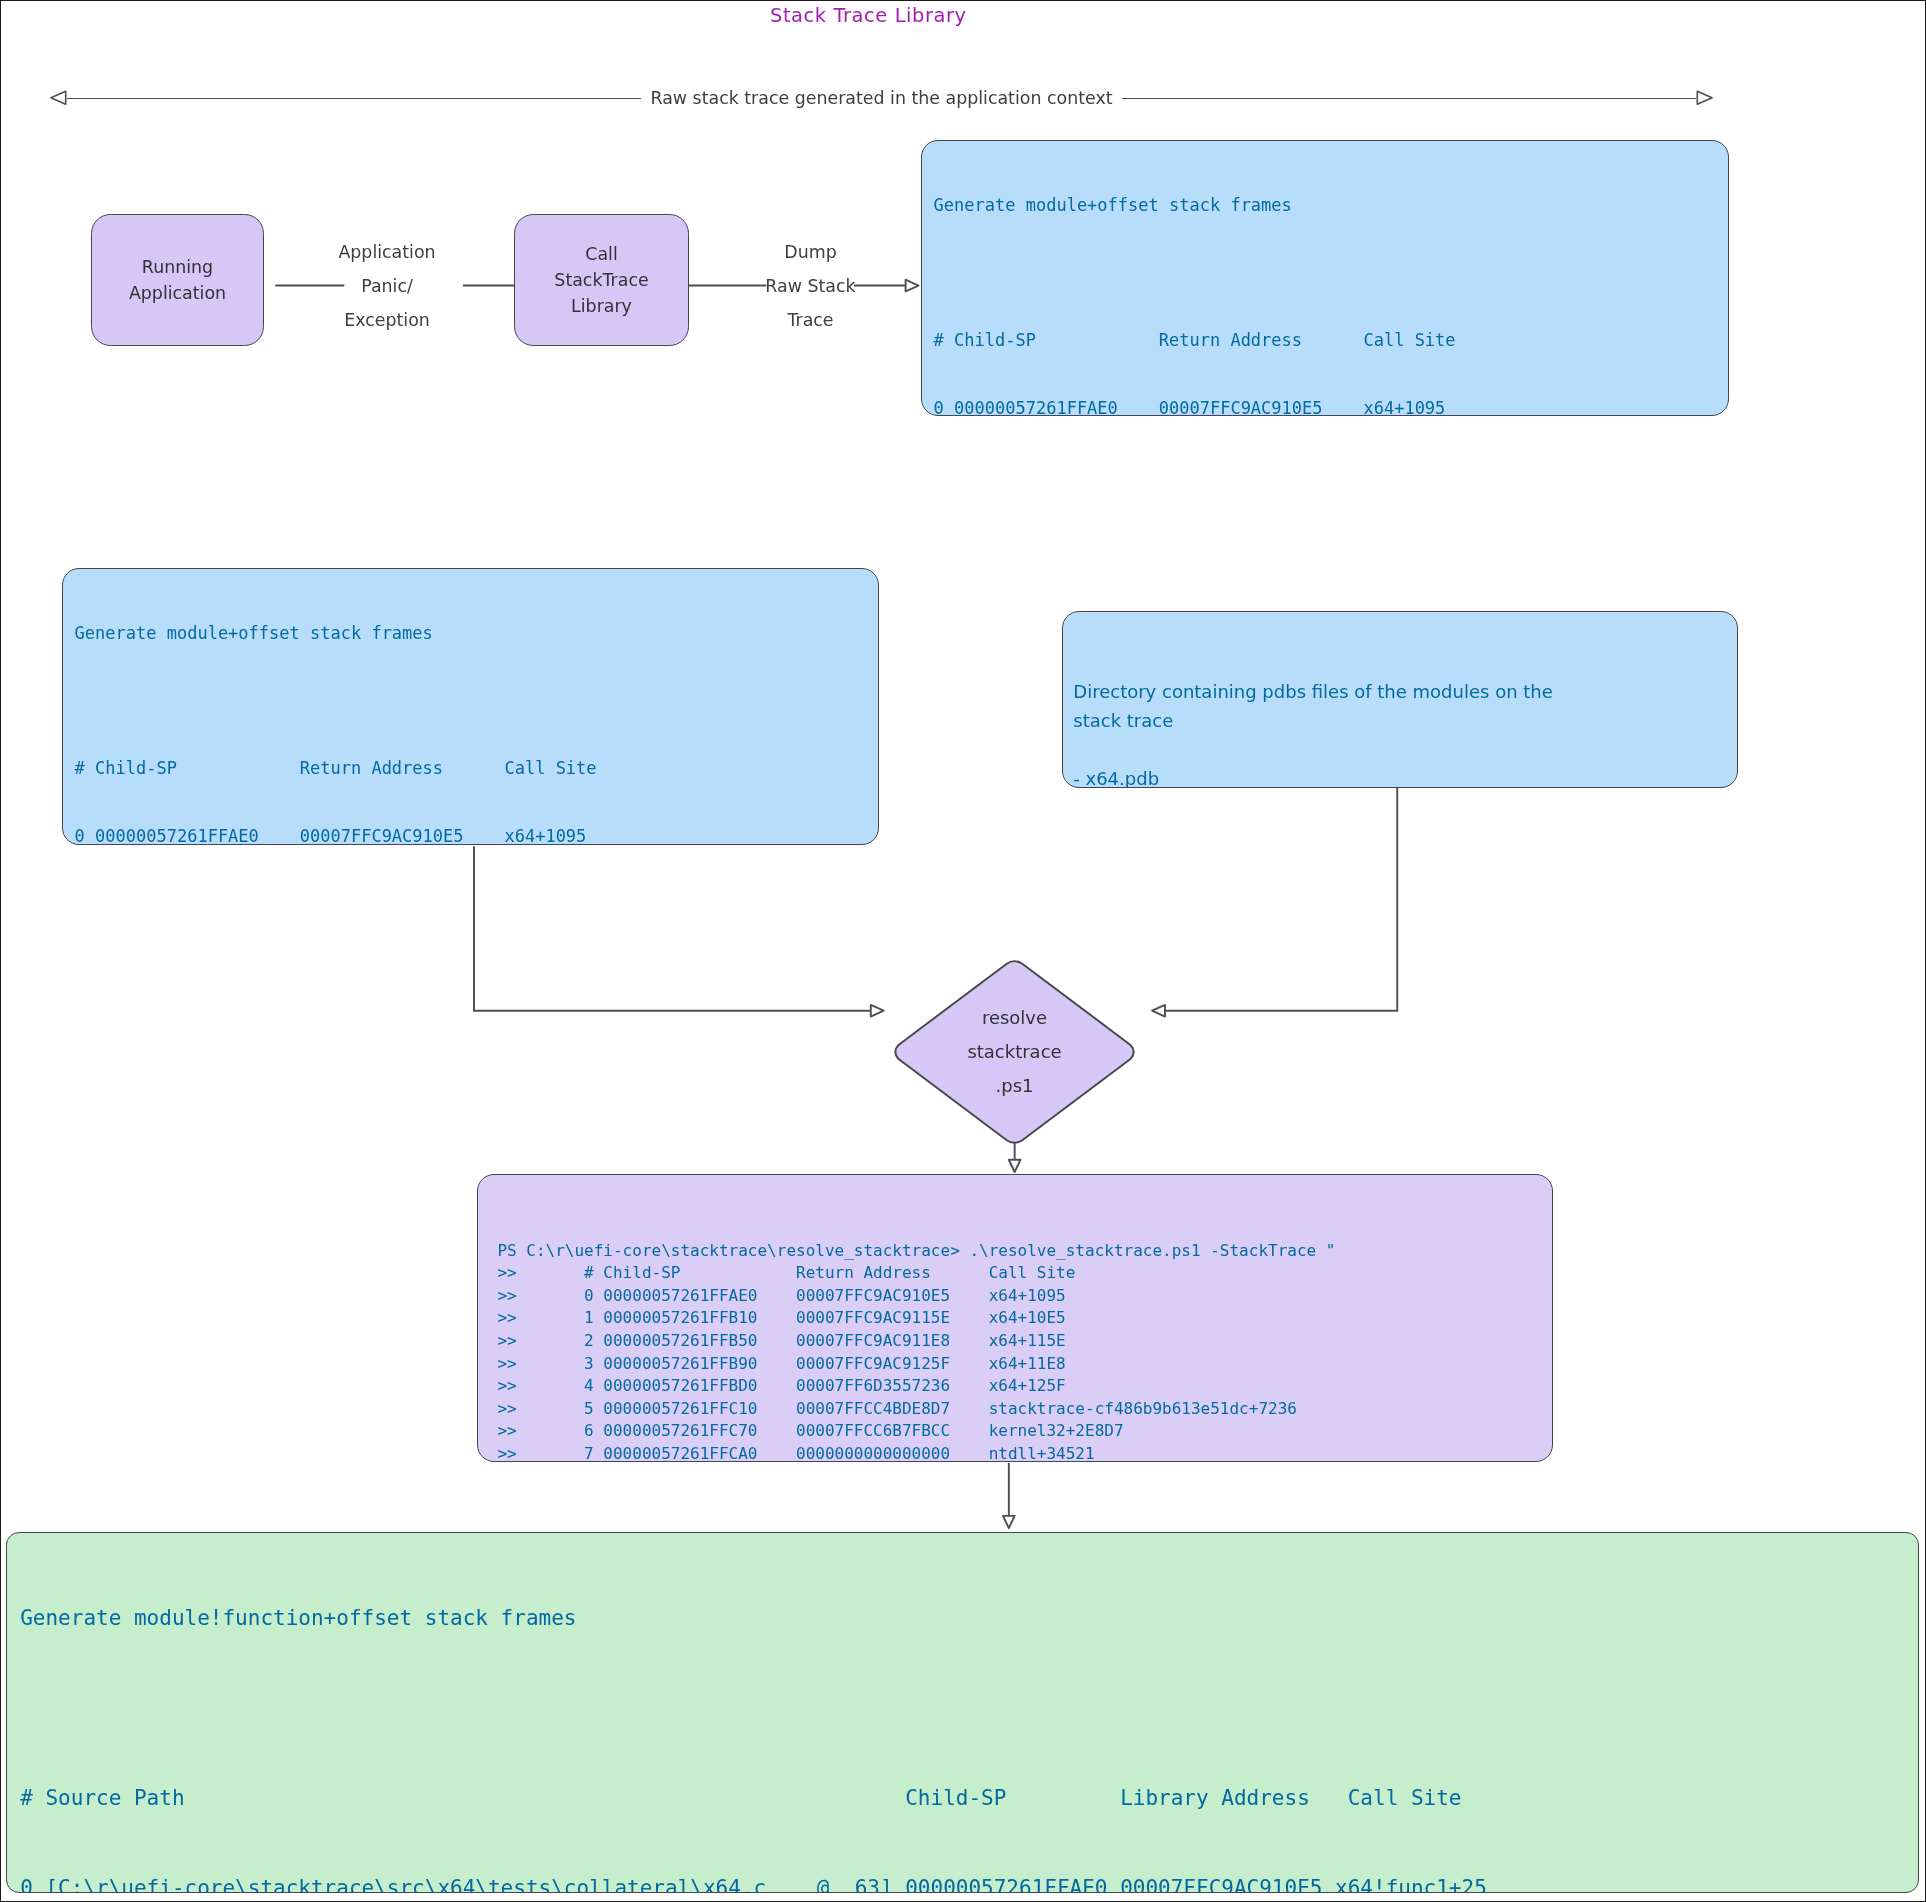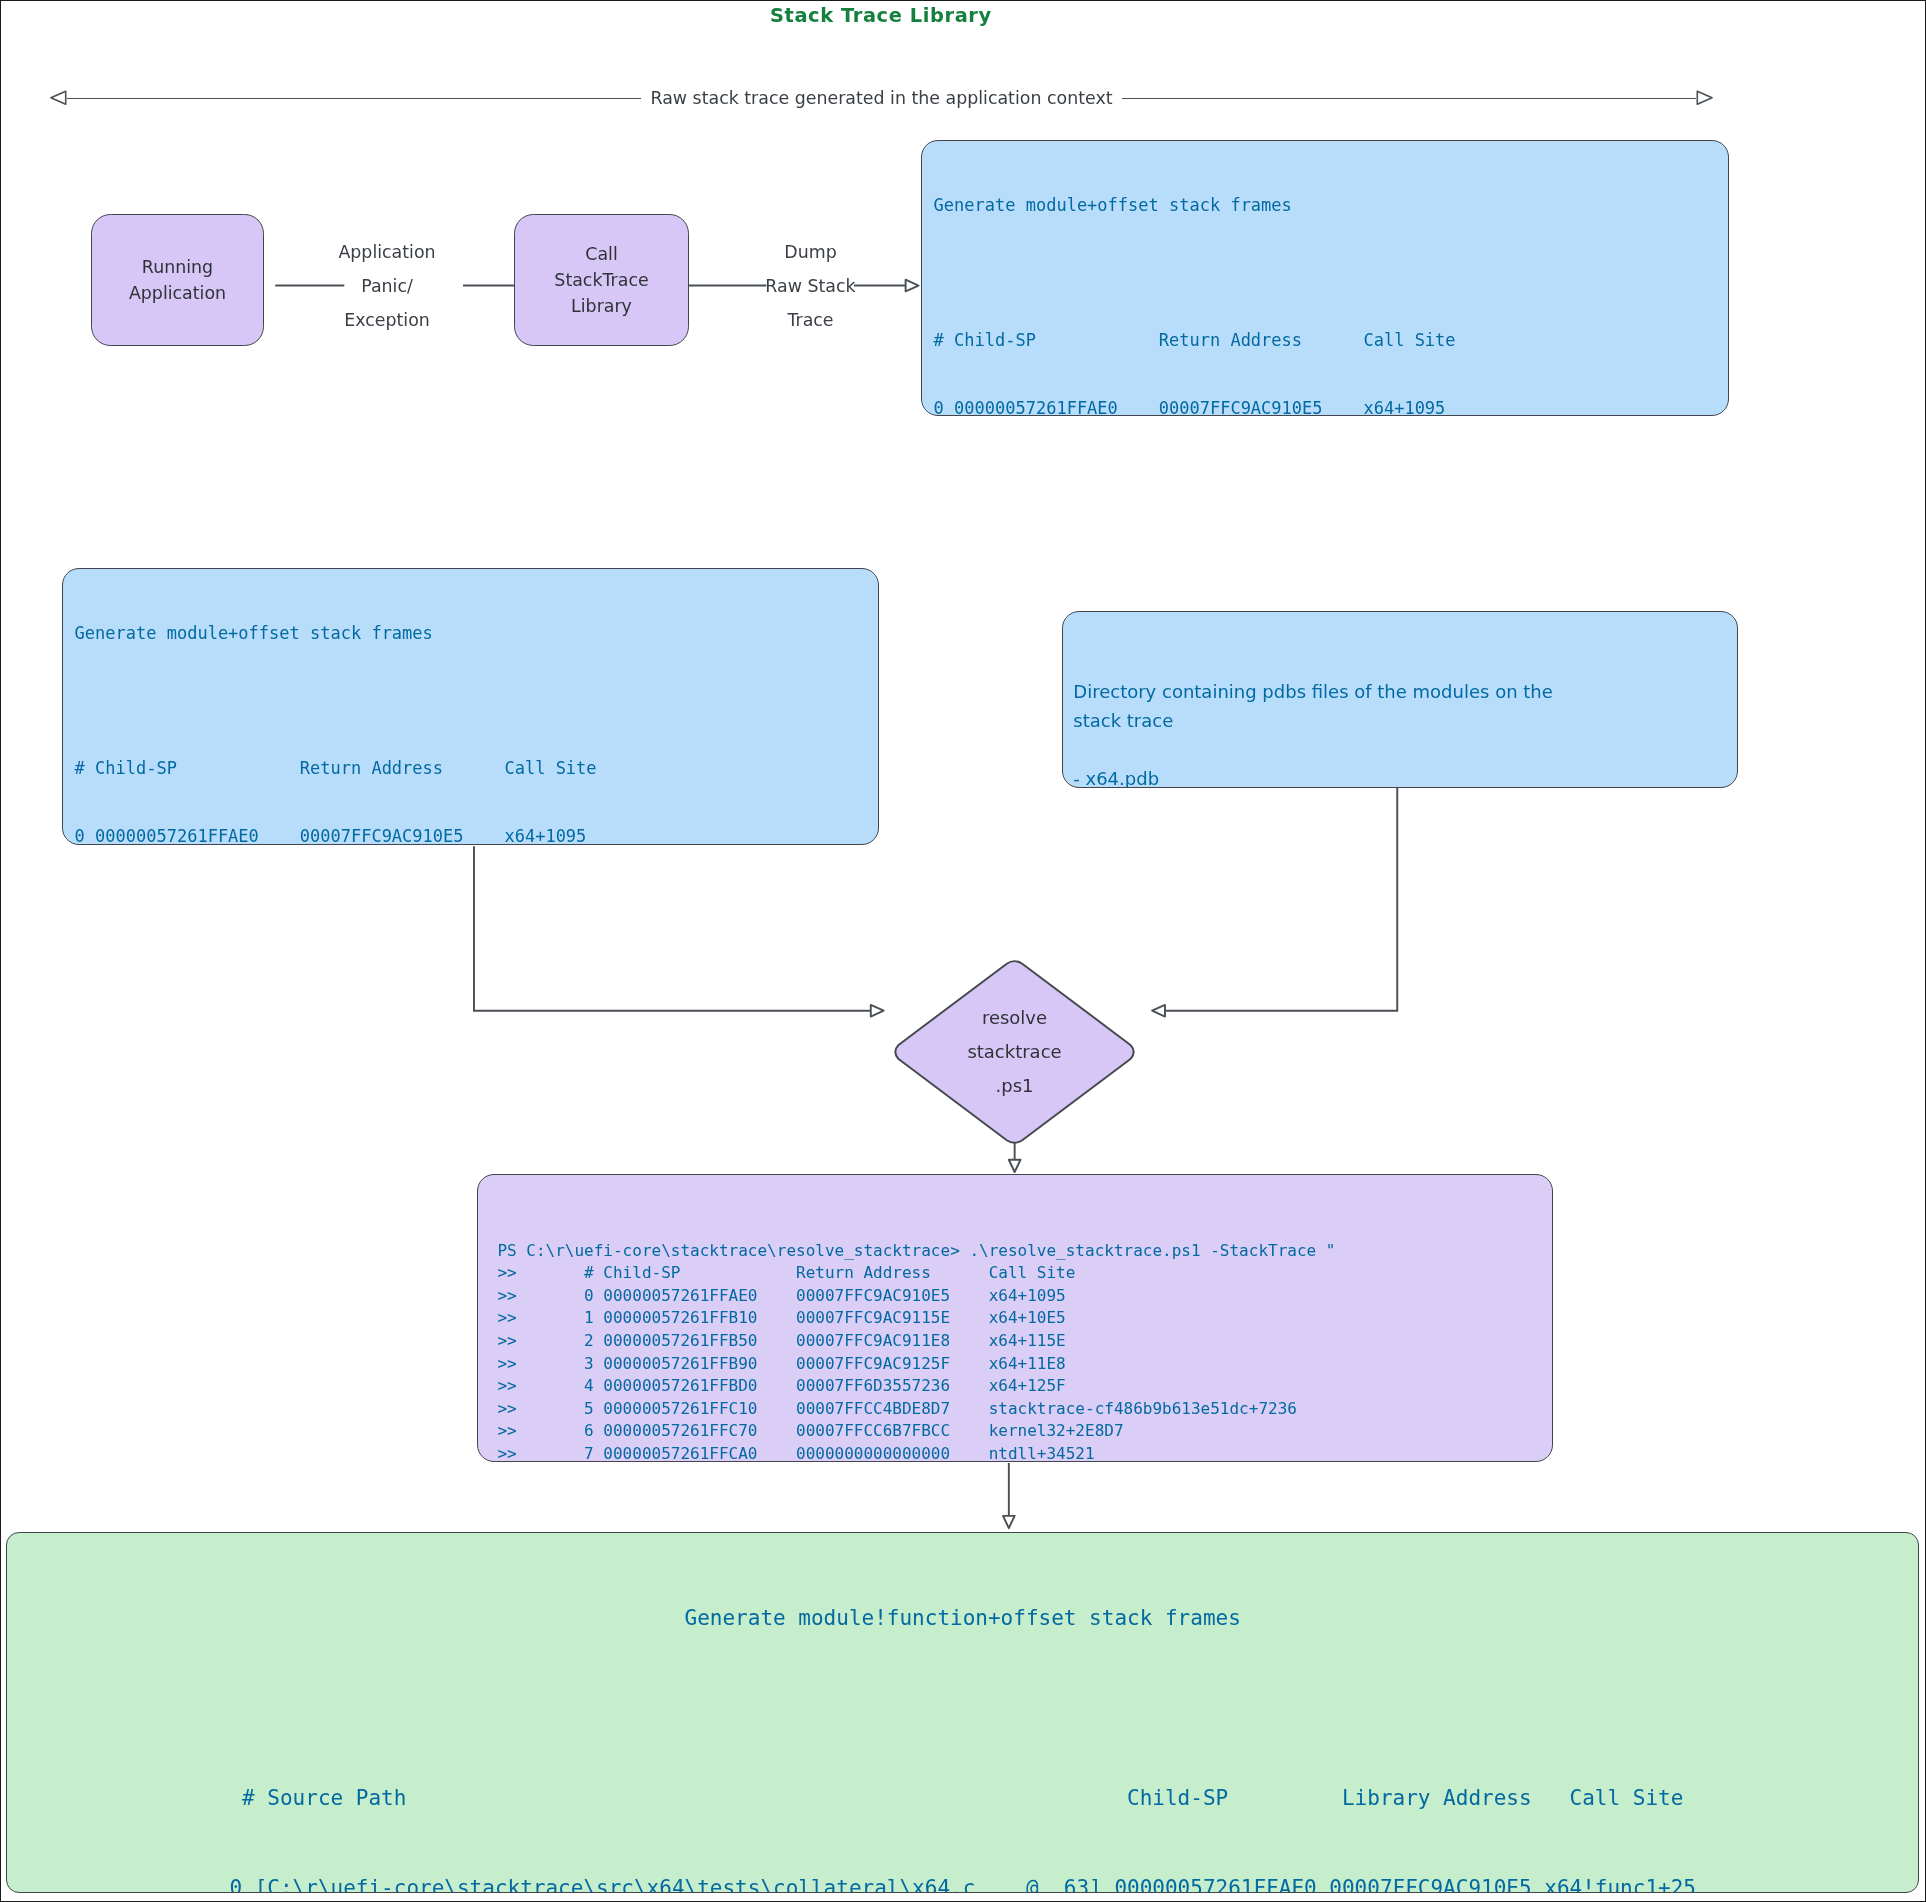--- a/index.html
+++ b/index.html
@@ -1,36 +1,36 @@
 <!DOCTYPE html>
 <html style="font-size:10.3px"><head>
 <meta charset="utf-8">
 <style>
   html,body{margin:0;padding:0;background:#fff;}
   body{width:1926px;height:1902px;position:relative;font-family:"DejaVu Sans",sans-serif;color:#3a3f45;}
   .canvas{position:absolute;left:0;top:0;width:1924px;height:1900px;border:1.3px solid #1b1b1b;background:#ffffff;overflow:hidden;}
   .abs{position:absolute;}
   
-  .title{font-size:19.4px;font-weight:bold;color:#15803d;letter-spacing:0.6px;text-align:right;}
+  .title{font-size:19.4px;font-weight:normal;color:#a21caf;letter-spacing:0.6px;text-align:right;}
   
   .sect{position:absolute;display:flex;align-items:center;height:28px;}
   .sect .hline{flex:1;height:0;border-top:1.9px solid #4b5056;}
   .sect-label{padding:0 9px;font-size:17.4px;white-space:nowrap;color:#3a3f45;}
   
   .node{position:absolute;background:#d7c7f6;border:1.9px solid #43474d;border-radius:19.4px;
         display:flex;align-items:center;justify-content:center;text-align:center;
         font-size:17.4px;line-height:26px;white-space:pre;color:#2f3338;}
   .edge-label{position:absolute;text-align:center;font-size:17.4px;line-height:34px;white-space:pre;color:#3a3f45;}
   
   .term{position:absolute;border:1.9px solid #43474d;border-radius:17px;
         font-family:"DejaVu Sans Mono",monospace;white-space:pre;color:#0369a1;
         box-sizing:border-box;overflow:hidden;}
   .term.blue{background:#b7ddfb;}
   .term.purple{background:#dacdf6;}
-  .term.green{background:#c6edcc;border-radius:13px;text-align:center;}
+  .term.green{background:#c6edcc;border-radius:13px;}
   .t-blue1{left:920px;top:139px;width:808px;height:276px;font-size:17px;line-height:22.6px;padding:7.7px 11.6px;}
   .t-blue2{left:61px;top:567px;width:817px;height:277px;font-size:17px;line-height:22.6px;padding:7.7px 11.6px;}
   .t-pdb{left:1061px;top:610px;width:676px;height:177px;background:#b7ddfb;
          font-family:"DejaVu Sans",sans-serif;font-size:18px;line-height:29px;padding:6.5px 10.3px;}
   .t-ps{left:476px;top:1173px;width:1076px;height:288px;font-size:16px;line-height:22.6px;padding:19.4px 19.4px 0 19.4px;}
   .t-green{left:5.2px;top:1531px;width:1913px;height:361px;font-size:21px;line-height:30px;padding:10.3px 13px;}
   .blank35{height:22.6px;}
   .blank47{height:30px;}
   
   .diamond-wrap{position:absolute;left:887px;top:955px;width:253px;height:192px;}

